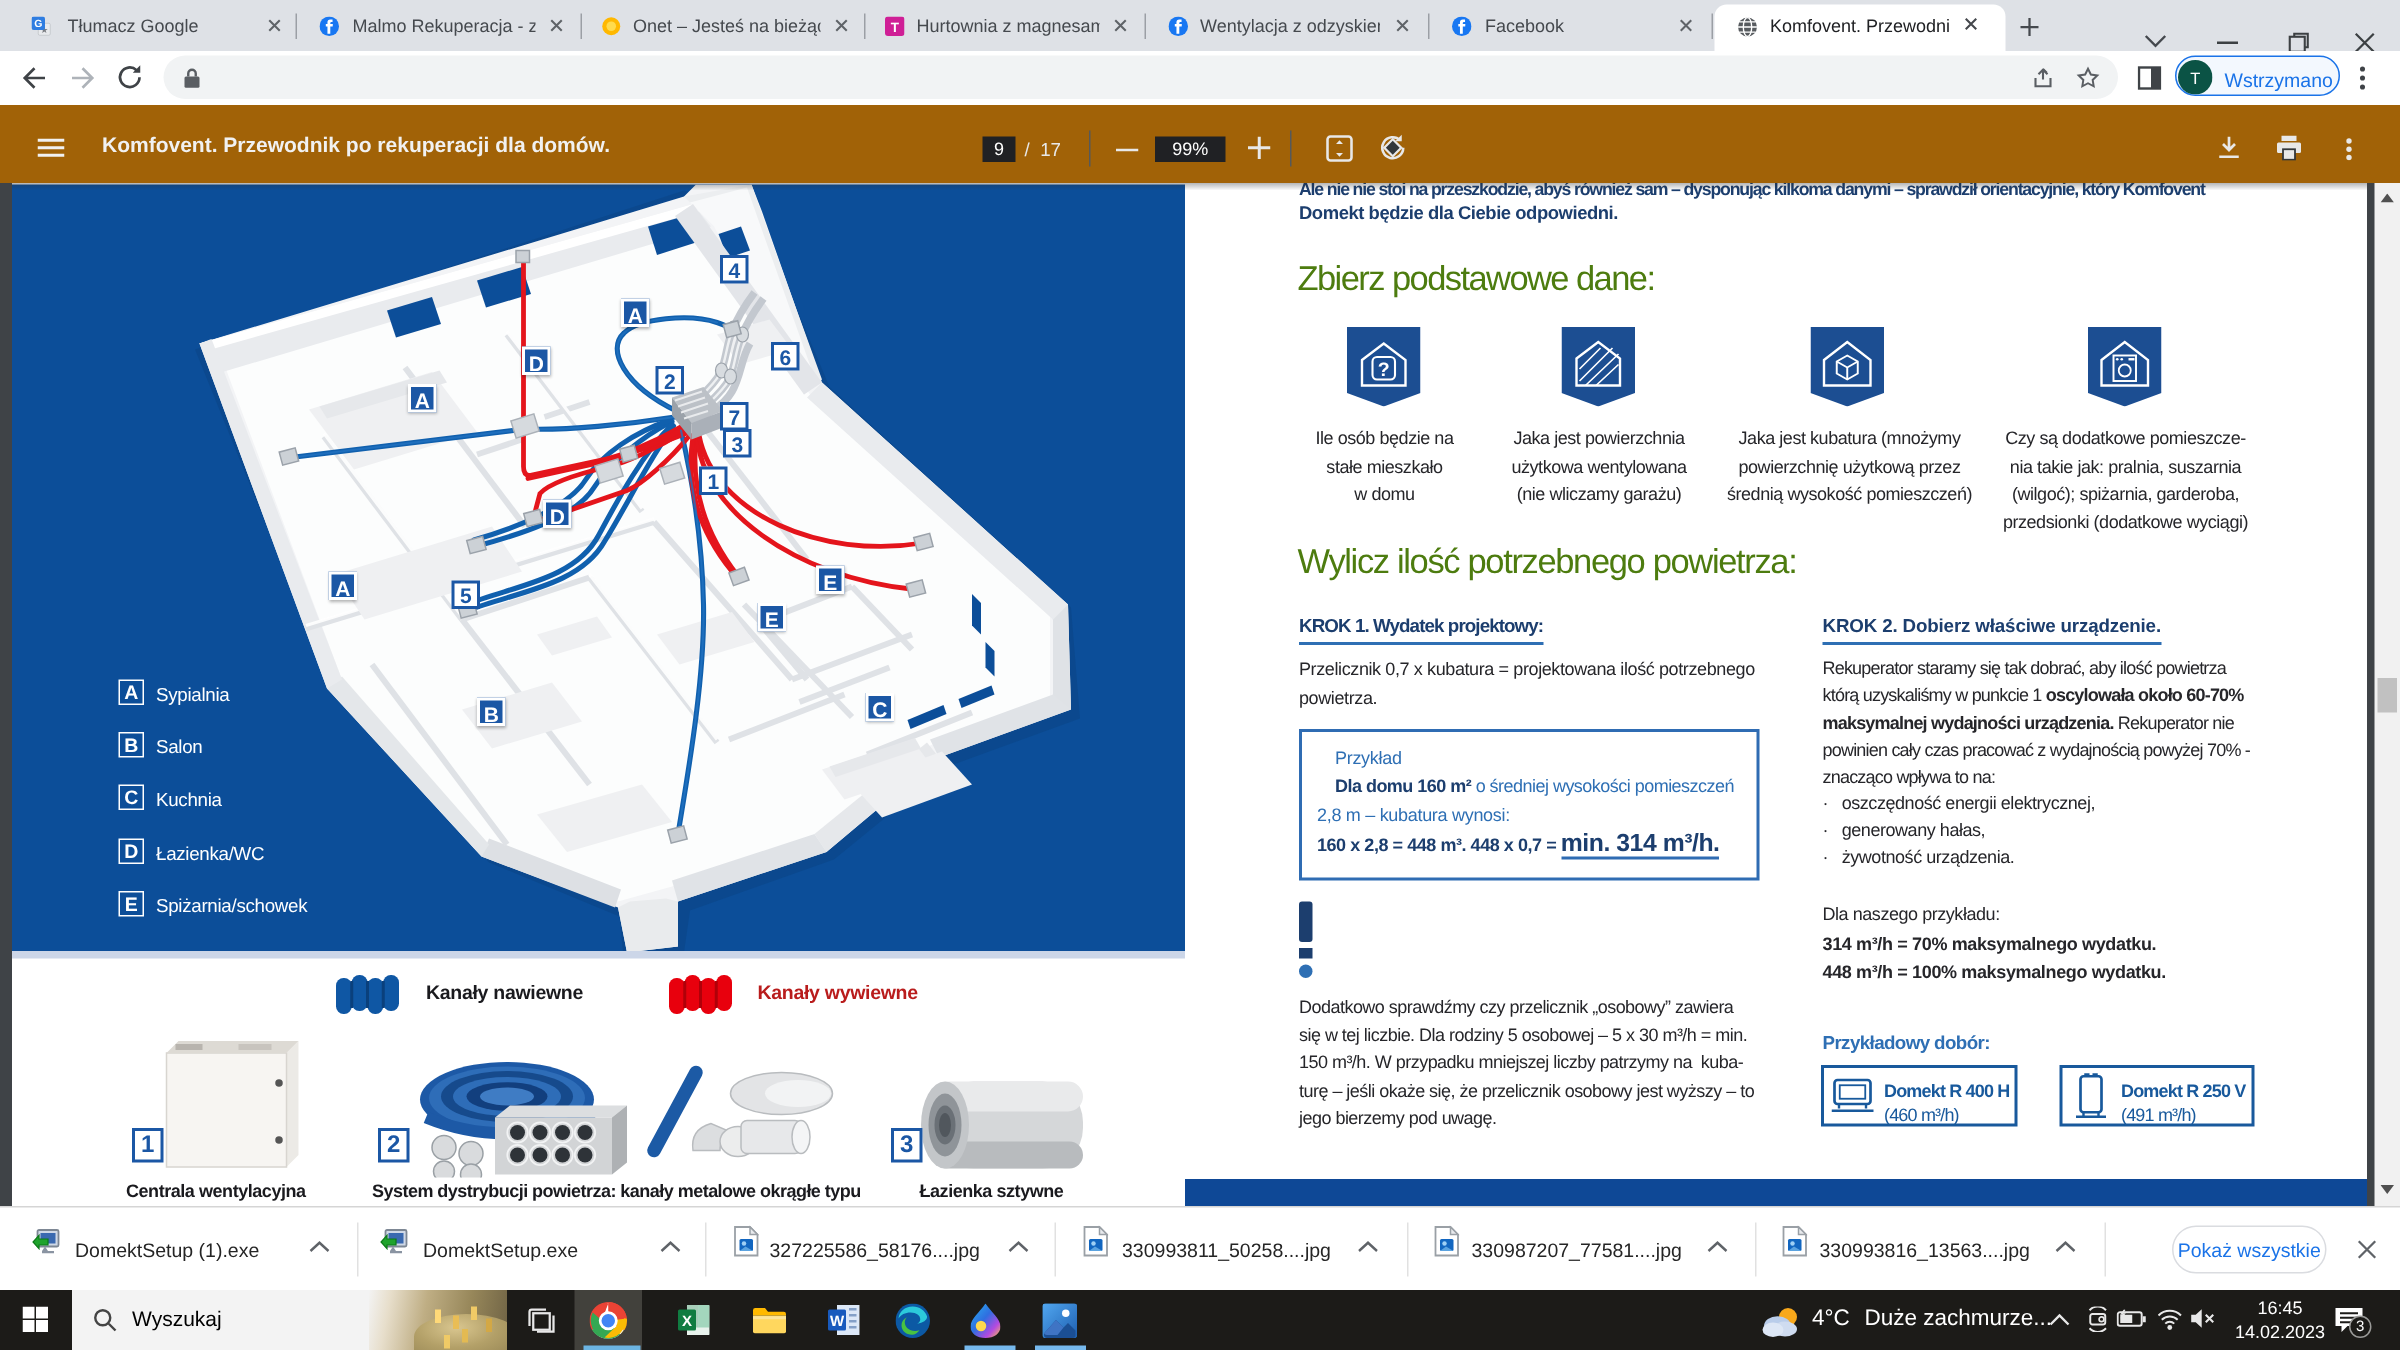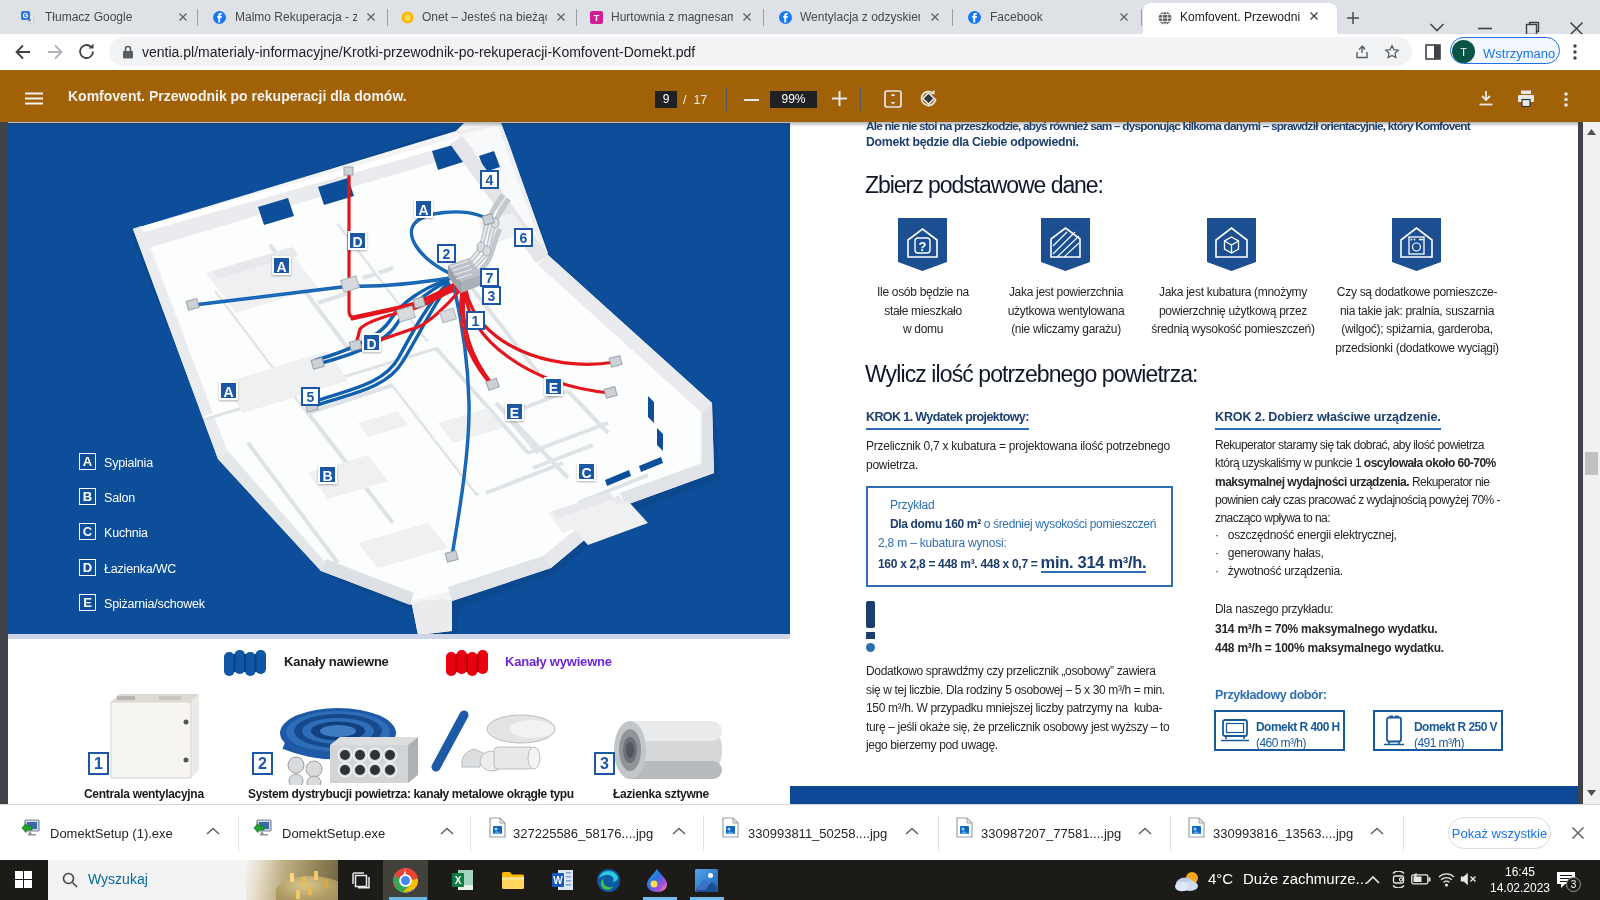--- a/index.html
+++ b/index.html
@@ -36,21 +36,21 @@
 
 
 #scrolltrack { position:absolute; left:1583px; top:0; width:17px; height:682px; background:#f1f1f1; }
 #scrollstrip { position:absolute; left:1578px; top:0; width:5px; height:682px; background:#3f4347; }
 #scrollthumb { position:absolute; left:2px; top:330px; width:13px; height:23px; background:#c1c1c1; }
 
 
 .nav { color:#1c3e6e; }
 .blu { color:#2e6fb4; }
 .body { font-size:12px; color:#26262a; line-height:18.6px; letter-spacing:-0.3px; }
-.h1 { font-size:23px; color:#0f172a; }
+.h1 { font-size:23px; color:#4d7c0f; }
 .krok { font-size:12.5px; font-weight:bold; color:#1c3e6e; }
 
 
 
 .hbadge { position:absolute; width:19px; height:19px; background:#1b57a5; border:2px solid #fff; color:#fff; font-weight:bold; font-size:14px; text-align:center; line-height:18px; box-shadow:0 1px 2px rgba(0,0,0,.3); }
 .nbadge { position:absolute; width:19px; height:19px; background:#fff; border:2px solid #1b57a5; color:#1b57a5; font-weight:bold; font-size:14px; text-align:center; line-height:17px; }
 .lbox { position:absolute; width:17px; height:17px; border:1.6px solid #fff; color:#fff; font-weight:bold; font-size:13px; text-align:center; line-height:15px; }
 .ltxt { position:absolute; color:#fff; font-size:12.5px; letter-spacing:-0.2px; }
 .pbadge { position:absolute; width:21px; height:23px; background:#fff; border:2.5px solid #1b57a5; color:#1b57a5; font-weight:bold; font-size:16px; text-align:center; line-height:20px; }
 
@@ -176,21 +176,20 @@
 
     <svg class="abs" style="left:77px;top:8px" width="19" height="19" viewBox="0 0 19 19">
         <path d="M16 9.5a6.5 6.5 0 1 1-2-4.7" stroke="#3f4347" stroke-width="1.8" fill="none"></path>
         <path d="M16.5 1.5v5h-5z" fill="#3f4347"></path>
       </svg>
     <div id="urlpill">
       <svg class="abs" style="left:13px;top:8px" width="12" height="14" viewBox="0 0 12 14">
           <rect x="1" y="6" width="10" height="7.5" rx="1" fill="#5a5e63"></rect>
           <path d="M3.5 6V4a2.5 2.5 0 0 1 5 0v2" stroke="#5a5e63" stroke-width="1.6" fill="none"></path>
         </svg>
-      <div id="urltxt">ventia.pl/materialy-informacyjne/Krotki-przewodnik-po-rekuperacji-Komfovent-Domekt.pdf</div>
 
       <svg class="abs" style="left:1245px;top:7px" width="16" height="16" viewBox="0 0 16 16">
           <path d="M10.5 4.5L8 2v0 M8 2v7" stroke="#5a5e63" stroke-width="1.4" fill="none"></path>
           <path d="M5 5.5L8 2.5L11 5.5" stroke="#5a5e63" stroke-width="1.4" fill="none"></path>
           <path d="M3 8v5.5h10V8" stroke="#5a5e63" stroke-width="1.4" fill="none"></path>
         </svg>
 
       <svg class="abs" style="left:1275px;top:7px" width="16" height="16" viewBox="0 0 16 16">
           <path d="M8 1.8l1.9 3.9 4.3.6-3.1 3 .7 4.2L8 11.5l-3.8 2 .7-4.2-3.1-3 4.3-.6z" stroke="#5a5e63" stroke-width="1.3" fill="none"></path>
         </svg>
@@ -470,21 +469,21 @@
             <rect x="10.5" y="0" width="10.5" height="24" rx="5"></rect>
             <rect x="21" y="2" width="10.5" height="24" rx="5"></rect>
             <rect x="31.5" y="0" width="10.5" height="24" rx="5"></rect>
           </g>
           <g fill="#b00009">
             <rect x="9.5" y="4" width="2" height="18"></rect>
             <rect x="20" y="4" width="2" height="18"></rect>
             <rect x="30.5" y="4" width="2" height="18"></rect>
           </g>
       </svg>
-      <div class="abs" style="left:497px;top:532px;font-size:13px;font-weight:bold;color:#6d28d9;letter-spacing:-0.2px">Kanały wywiewne</div>
+      <div class="abs" style="left:497px;top:532px;font-size:13px;font-weight:bold;color:#b91c1c;letter-spacing:-0.2px">Kanały wywiewne</div>
 
       <svg class="abs" style="left:95px;top:570px" width="105" height="92" viewBox="0 0 105 92">
         <polygon points="8,10 88,10 96,2 96,78 88,86 8,86" fill="#eceae6"></polygon>
         <rect x="8" y="10" width="80" height="76" fill="#f7f5f2" stroke="#d8d5d0" stroke-width="1"></rect>
         <polygon points="8,10 16,2 96,2 88,10" fill="#dddad4"></polygon>
         <rect x="14" y="4" width="18" height="4" fill="#b8b4ae"></rect>
           <rect x="56" y="4" width="22" height="4" fill="#c8c4be"></rect>
         <circle cx="83" cy="30" r="2.5" fill="#555"></circle>
           <circle cx="83" cy="68" r="2.5" fill="#555"></circle>
       </svg>
@@ -735,21 +734,21 @@
       <rect x="0" y="0" width="8" height="8" fill="#fff"></rect>
         <rect x="9" y="0" width="8" height="8" fill="#fff"></rect>
       <rect x="0" y="9" width="8" height="8" fill="#fff"></rect>
         <rect x="9" y="9" width="8" height="8" fill="#fff"></rect>
     </svg>
     <div id="searchbox">
       <svg class="abs" style="left:14px;top:12px" width="16" height="16" viewBox="0 0 16 16">
           <circle cx="6.5" cy="6.5" r="5" fill="none" stroke="#444" stroke-width="1.6"></circle>
           <path d="M10.5 10.5L15 15" stroke="#444" stroke-width="1.6"></path>
         </svg>
-      <div class="abs" style="left:40px;top:11px;font-size:14px;color:#0369a1">Wyszukaj</div>
+      <div class="abs" style="left:40px;top:11px;font-size:14px;color:#000000">Wyszukaj</div>
 
       <div class="abs" style="left:198px;top:0;width:92px;height:40px;overflow:hidden">
         <div class="abs" style="left:0;top:0;width:92px;height:40px;background:linear-gradient(100deg,#f3f3f3 0%,#e7decb 15%,#bfae84 40%,#97875a 70%,#6e6244 100%)"></div>
         <div class="abs" style="left:30px;top:16px;width:70px;height:30px;background:radial-gradient(ellipse at 40% 30%,#d9c68f 0%,#b3a068 45%,#8f7f50 100%);border-radius:50% 50% 0 0"></div>
         <div class="abs" style="left:44px;top:13px;width:4px;height:9px;background:#ffd978;box-shadow:12px 4px 0 #e9bd55, 24px -2px 0 #f0ca66, 34px 6px 0 #d3a845, 18px 13px 0 #e3ba52, 6px 17px 0 #f0ca66"></div>
       </div>
     </div>
 
     <svg class="abs" style="left:352px;top:12px" width="18" height="17" viewBox="0 0 18 17">
       <rect x="3.5" y="3.5" width="11" height="11" fill="none" stroke="#e8e8e8" stroke-width="1.5"></rect>

